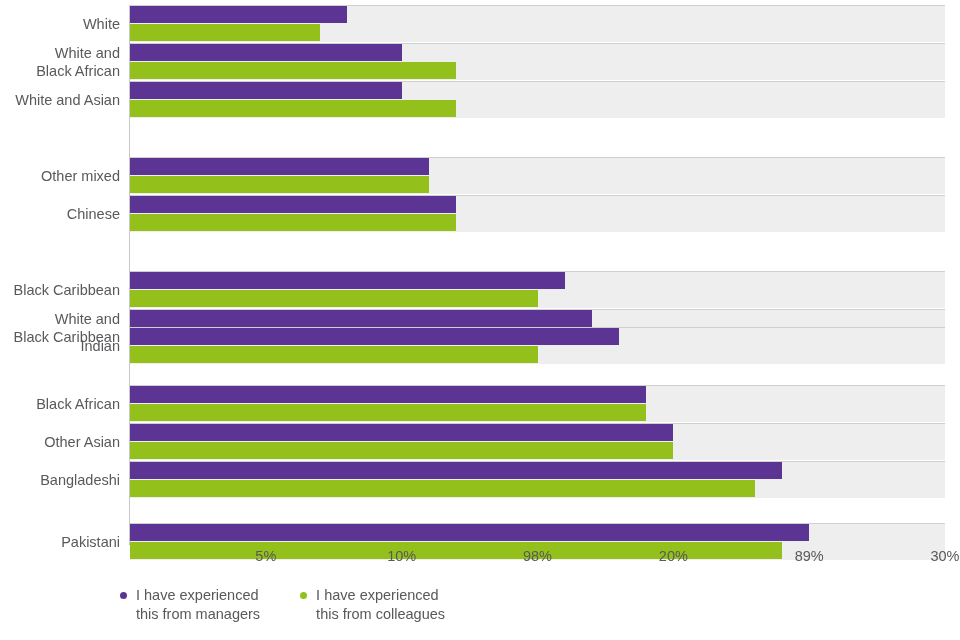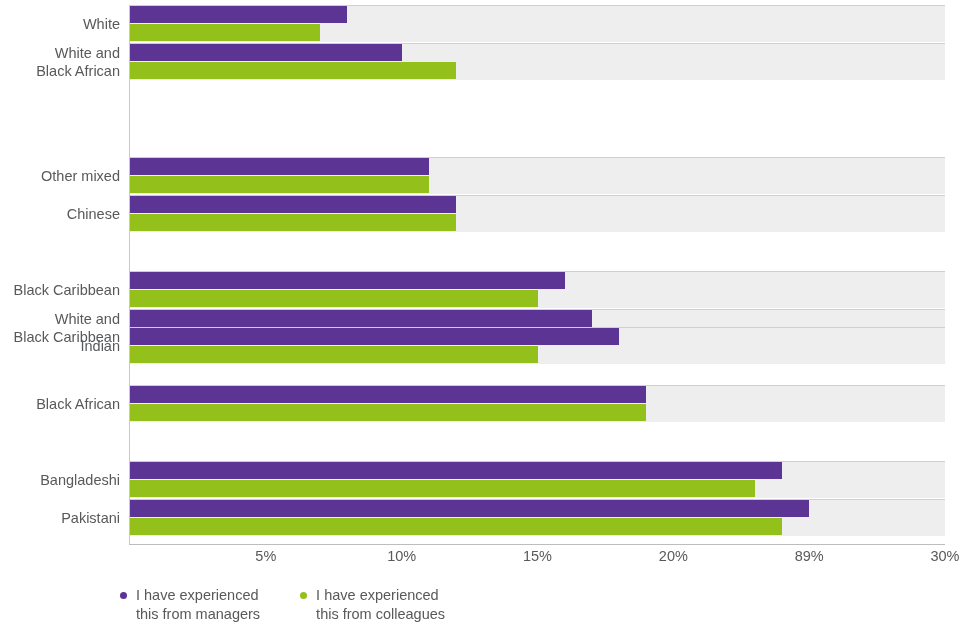--- a/index.html
+++ b/index.html
@@ -152,20 +152,27 @@
         <div class="cat-label-wrap">White</div>
       </div>
       <div class="row" style="top: 38px;">
         <div class="row-sep"></div>
         <div class="row-band"></div>
         <div class="bar bar-managers" title="10%" style="width: 271.667px; background: rgb(92, 52, 148);"></div>
         <div class="bar bar-colleagues" title="12%" style="width: 326px; background: rgb(147, 192, 27);"></div>
         <div class="cat-label-wrap">White and
 Black African</div>
       </div>
+      <div class="row" style="top: 76px;">
+        <div class="row-sep"></div>
+        <div class="row-band"></div>
+        <div class="bar bar-managers" title="10%" style="width: 271.667px; background: rgb(92, 52, 148);"></div>
+        <div class="bar bar-colleagues" title="12%" style="width: 326px; background: rgb(147, 192, 27);"></div>
+        <div class="cat-label-wrap">White and Asian</div>
+      </div>
       <div class="row" style="top: 152px;">
         <div class="row-sep"></div>
         <div class="row-band"></div>
         <div class="bar bar-managers" title="11%" style="width: 298.833px; background: rgb(92, 52, 148);"></div>
         <div class="bar bar-colleagues" title="11%" style="width: 298.833px; background: rgb(147, 192, 27);"></div>
         <div class="cat-label-wrap">Other mixed</div>
       </div>
       <div class="row" style="top: 190px;">
         <div class="row-sep"></div>
         <div class="row-band"></div>
@@ -195,40 +202,47 @@
         <div class="bar bar-colleagues" title="15%" style="width: 407.5px; background: rgb(147, 192, 27);"></div>
         <div class="cat-label-wrap">Indian</div>
       </div>
       <div class="row" style="top: 380px;">
         <div class="row-sep"></div>
         <div class="row-band"></div>
         <div class="bar bar-managers" title="19%" style="width: 516.167px; background: rgb(92, 52, 148);"></div>
         <div class="bar bar-colleagues" title="19%" style="width: 516.167px; background: rgb(147, 192, 27);"></div>
         <div class="cat-label-wrap">Black African</div>
       </div>
+      <div class="row" style="top: 418px;">
+        <div class="row-sep"></div>
+        <div class="row-band"></div>
+        <div class="bar bar-managers" title="20%" style="width: 543.333px; background: rgb(92, 52, 148);"></div>
+        <div class="bar bar-colleagues" title="20%" style="width: 543.333px; background: rgb(147, 192, 27);"></div>
+        <div class="cat-label-wrap">Other Asian</div>
+      </div>
       <div class="row" style="top: 456px;">
         <div class="row-sep"></div>
         <div class="row-band"></div>
         <div class="bar bar-managers" title="24%" style="width: 652px; background: rgb(92, 52, 148);"></div>
         <div class="bar bar-colleagues" title="23%" style="width: 624.833px; background: rgb(147, 192, 27);"></div>
         <div class="cat-label-wrap">Bangladeshi</div>
       </div>
-      <div class="row" style="top: 494px;">
+      <div class="row" style="top: 518px;">
         <div class="row-sep"></div>
         <div class="row-band"></div>
         <div class="bar bar-managers" title="25%" style="width: 679.167px; background: rgb(92, 52, 148);"></div>
         <div class="bar bar-colleagues" title="24%" style="width: 652px; background: rgb(147, 192, 27);"></div>
         <div class="cat-label-wrap">Pakistani</div>
       </div>
     </div>
 
   <div id="xticks-container">
       <div class="xtick" style="left: 265.833px;">5%</div>
       <div class="xtick" style="left: 401.667px;">10%</div>
-      <div class="xtick" style="left: 537.5px;">15%</div>
+      <div class="xtick" style="left: 537.5px;">98%</div>
       <div class="xtick" style="left: 673.333px;">20%</div>
       <div class="xtick" style="left: 809.167px;">89%</div>
       <div class="xtick" style="left: 945px;">30%</div>
     </div>
 
   <div class="legend" id="legend">
       <div class="legend-item">
         <span class="legend-dot" style="background: rgb(92, 52, 148);"></span>
         <span class="legend-text">I have experienced
 this from managers</span>

